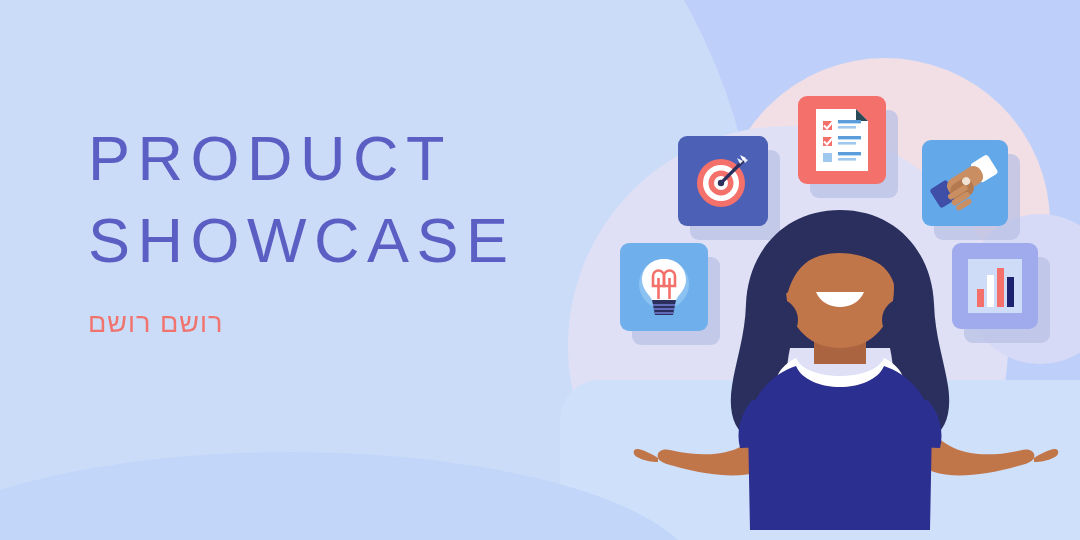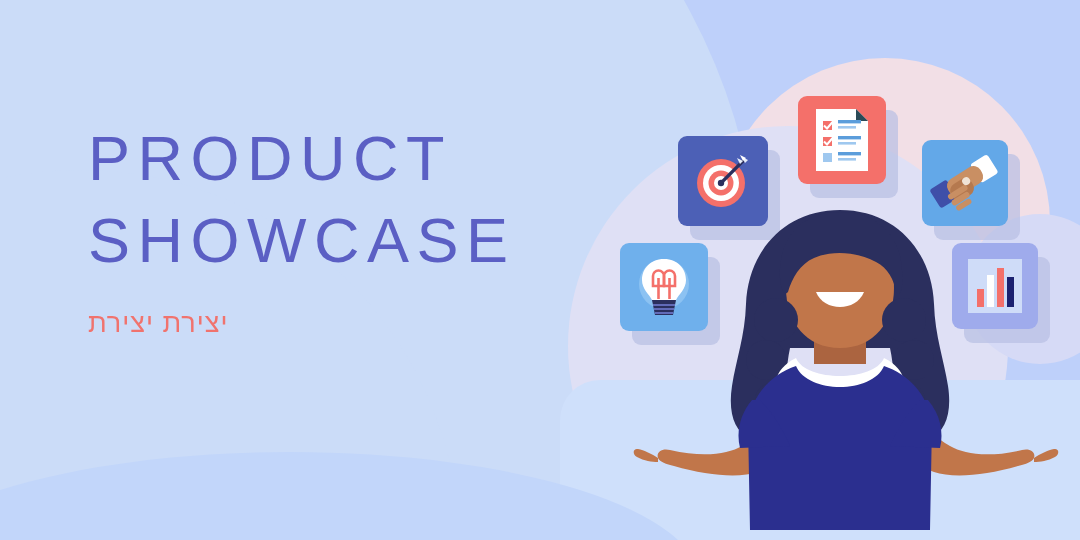--- a/index.html
+++ b/index.html
@@ -108,21 +108,21 @@
   <div class="bg-left-blob2"></div>
   <div class="bg-pink-circle"></div>
   <div class="bg-lavender-circle"></div>
   <div class="bg-lav-small"></div>
   <div class="bg-bottom-sheet"></div>
   <div class="bg-bottom-left"></div>
 
   <div class="textblock">
     <div class="title">PRODUCT
 SHOWCASE</div>
-    <div class="subtitle">יצירת יצירת</div>
+    <div class="subtitle">רושם רושם</div>
   </div>
 
   <div class="card" id="card-target">
     <div class="shadow"></div>
     <div class="face">
       <svg width="72" height="72" viewBox="0 0 72 72">
         <circle cx="34" cy="38" r="24" fill="#f4706a"></circle>
         <circle cx="34" cy="38" r="18" fill="#ffffff"></circle>
         <circle cx="34" cy="38" r="12.5" fill="#f4706a"></circle>
         <circle cx="34" cy="38" r="7" fill="#ffffff"></circle>

